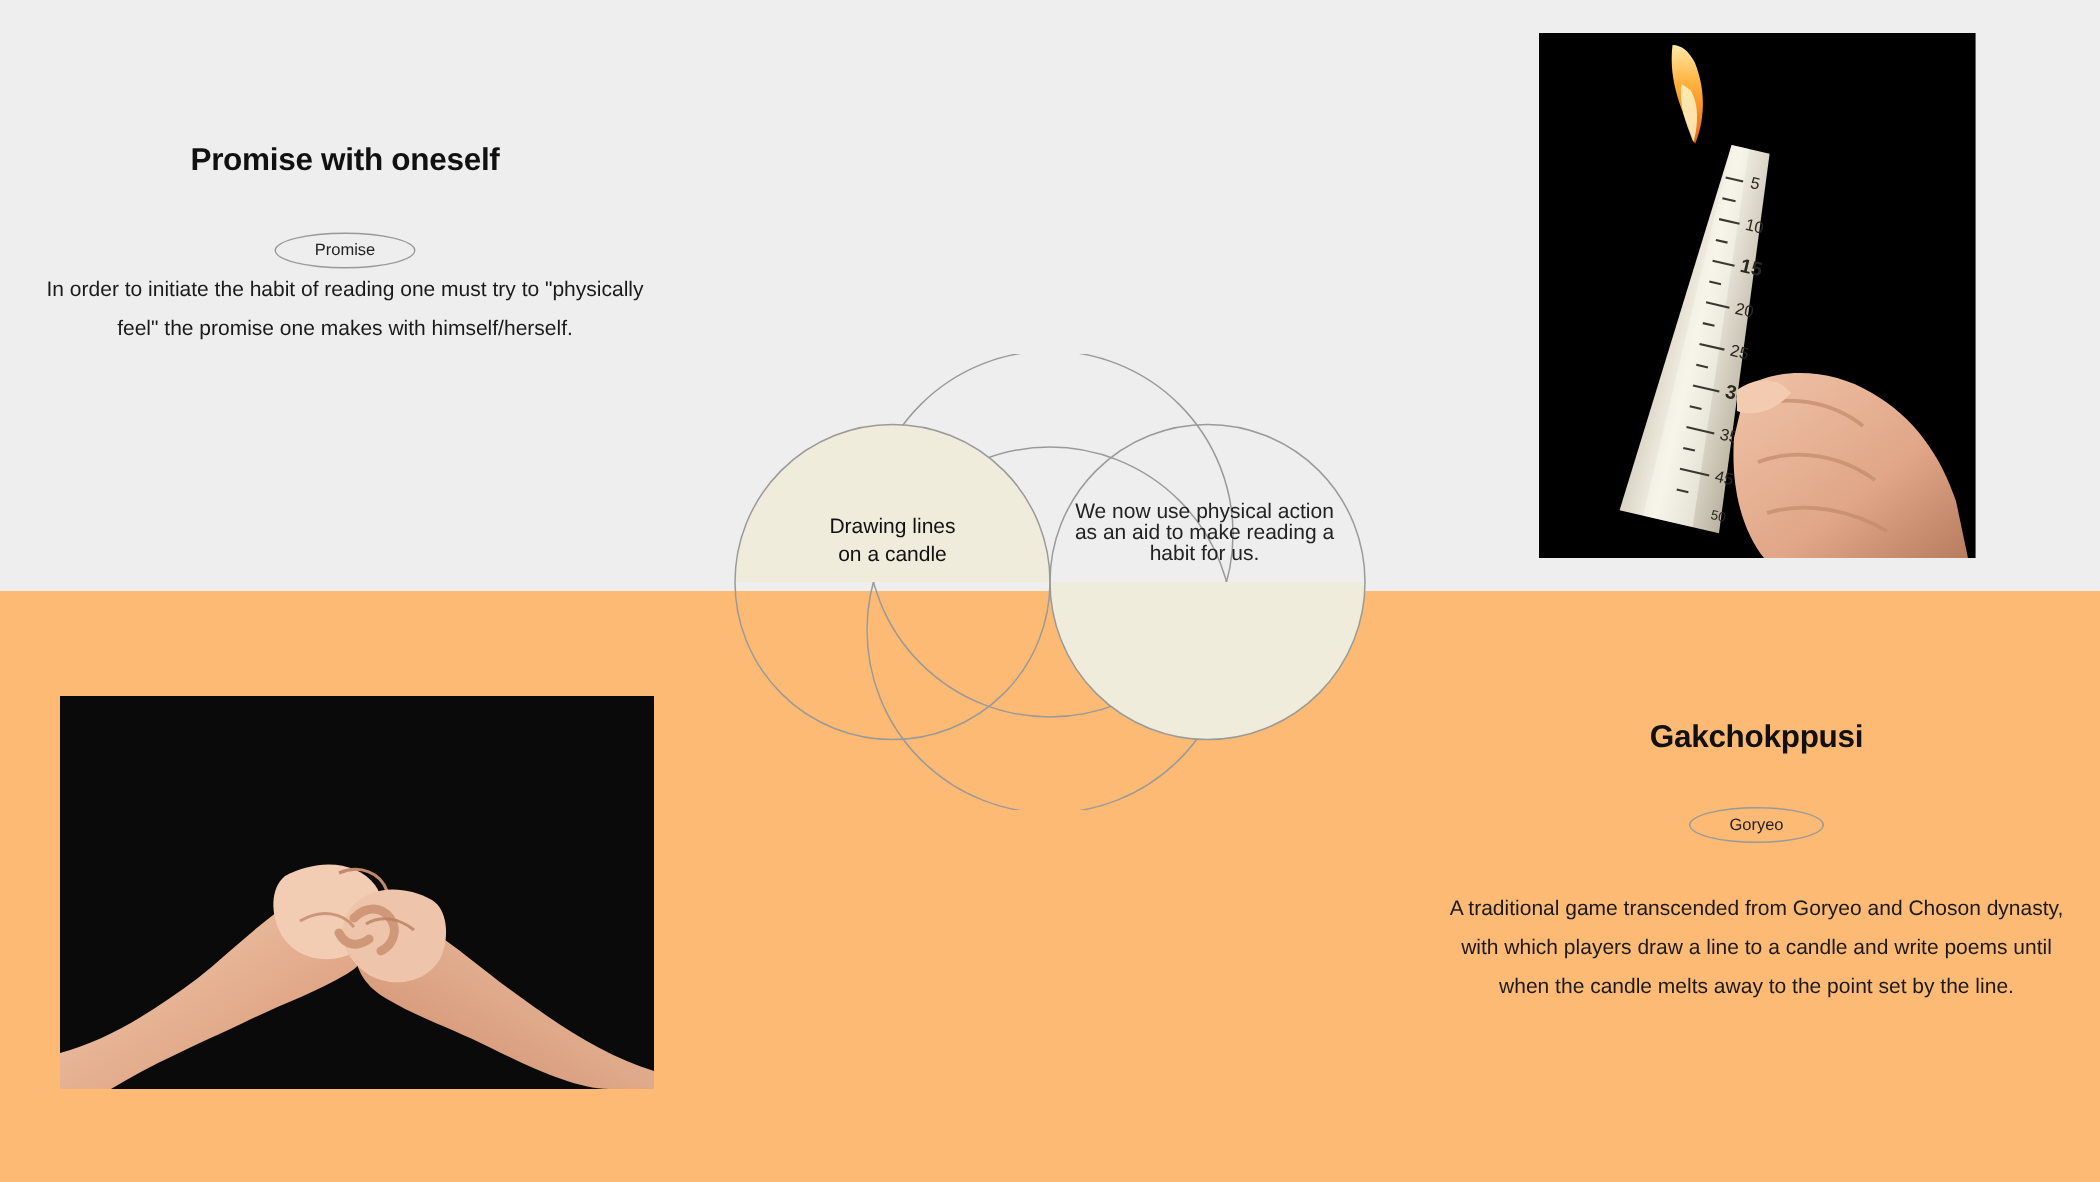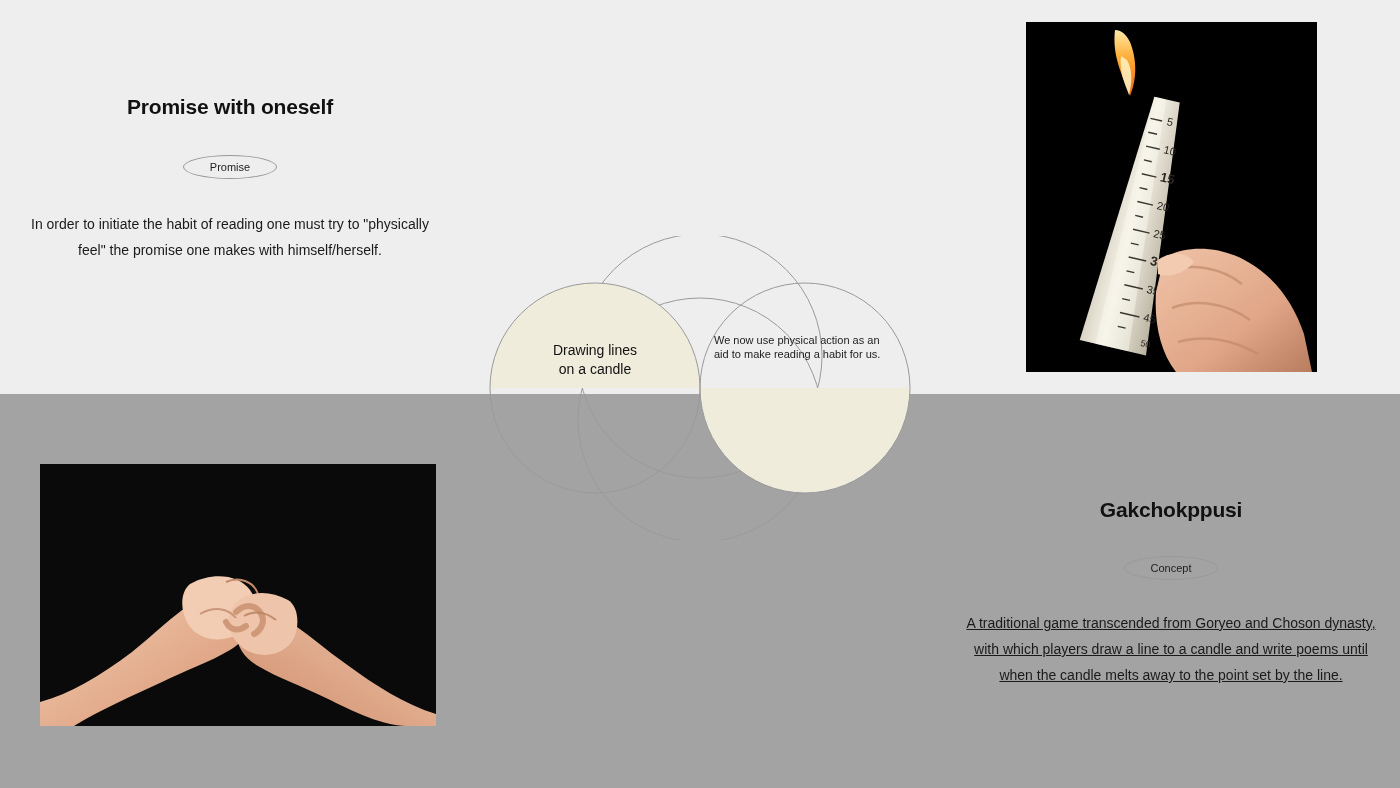--- a/index.html
+++ b/index.html
@@ -7,21 +7,21 @@
     width: 1400px;
     height: 788px;
     background: #ffffff;
     font-family: "Liberation Sans", sans-serif;
     overflow: hidden;
   }
   .page {
     position: relative;
     width: 1400px;
     height: 788px;
-    background: #a3a3a3;
+    background: #fdba74;
   }
   
   .top-band {
     position: absolute;
     left: 0; top: 0;
     width: 1400px;
     height: 394px;
     background: #eeeeee;
   }
   
@@ -42,21 +42,20 @@
   .pill {
     display: inline-block;
     border: 1px solid #999999;
     border-radius: 50%;
     padding: 5px 26px;
     font-size: 11px;
     color: #222222;
     background: transparent;
   }
   .block-solution .body {
-    margin-top: 32px;
     font-size: 14px;
     line-height: 26px;
     color: #1a1a1a;
     text-align: center;
   }
   
   .photo-candle {
     position: absolute;
     left: 1026px;
     top: 22px;
@@ -75,57 +74,55 @@
     background: #0a0a0a;
     overflow: hidden;
   }
   
   .block-concept {
     position: absolute;
     left: 965px;
     top: 480px;
     width: 412px;
     text-align: center;
-    margin-top: 18px;
   }
   .block-concept h1 {
     font-size: 21px;
     font-weight: bold;
     color: #111111;
     letter-spacing: -0.2px;
     margin-bottom: 34px;
   }
   .block-concept .body {
     margin-top: 30px;
     font-size: 14px;
     line-height: 26px;
     color: #1a1a1a;
-    text-decoration: underline;
   }
   
   .venn {
     position: absolute;
     left: 488px;
     top: 236px;
     width: 424px;
     height: 304px;
   }
   .venn-svg { position: absolute; left: 0; top: 0; }
   .venn-label {
     position: absolute;
     text-align: center;
     font-size: 14px;
     font-weight: normal;
     color: #111111;
     line-height: 19px;
   }
   .venn-text {
     position: absolute;
-    text-align: left;
-    font-size: 11px;
+    text-align: center;
+    font-size: 14px;
     color: #222222;
     line-height: 14px;
   }
   #venn-left-title { left: 12px; top: 105px; width: 190px; }
   #venn-left-body  { left: 18px; top: 168px; width: 180px; }
   #venn-right-body { left: 226px; top: 97px; width: 178px; }
   #venn-right-title{ left: 222px; top: 177px; width: 190px; }
 </style>
 </head>
 <body>
@@ -231,21 +228,21 @@
 
       <path d="M196 148 C 204 140, 214 140, 220 148 C 226 156, 222 166, 214 170" stroke="#cf9878" stroke-width="6" fill="none" stroke-linecap="round"></path>
       <path d="M206 162 C 198 168, 190 166, 186 158" stroke="#cf9878" stroke-width="6" fill="none" stroke-linecap="round"></path>
       <path d="M160 150 C 174 142, 188 144, 196 154" stroke="#c08a6b" stroke-width="2" fill="none" opacity="0.8"></path>
       <path d="M236 156 C 226 148, 214 146, 204 152" stroke="#b8805f" stroke-width="2" fill="none" opacity="0.8"></path>
     </svg>
   </div>
 
   <div class="block-concept">
     <h1>Gakchokppusi</h1>
-    <div><span class="pill">Concept</span></div>
+    <div><span class="pill">Goryeo</span></div>
     <div class="body">A traditional game transcended from Goryeo and Choson dynasty, with which players draw a line to a candle and write poems until when the candle melts away to the point set by the line.</div>
   </div>
 
   <div class="venn">
     <svg class="venn-svg" width="424" height="304" viewBox="0 0 424 304">
       <defs>
         <clipPath id="clipTopLeft">
 
           <rect x="0" y="0" width="424" height="152"></rect>
         </clipPath>

